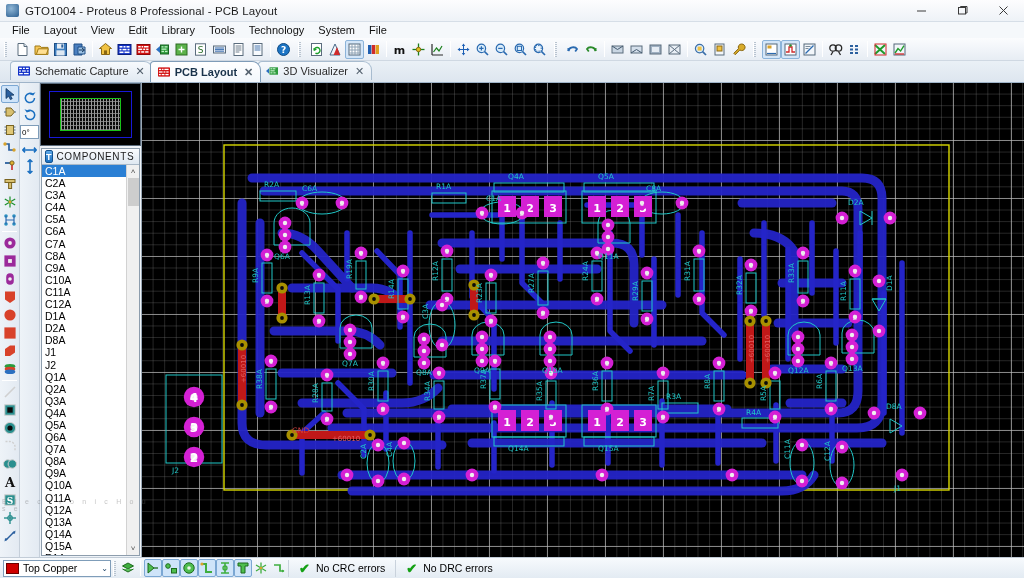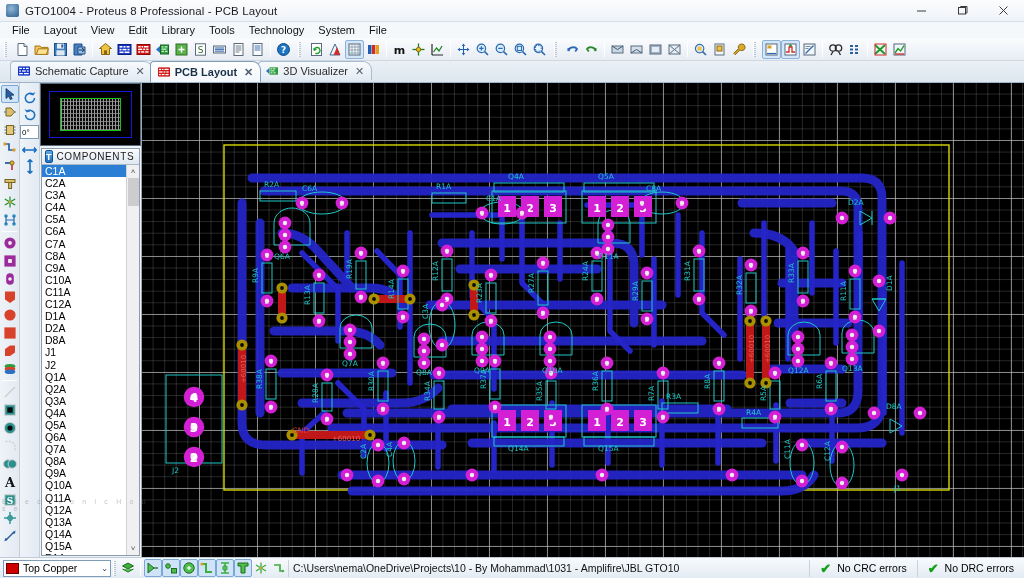--- a/index.html
+++ b/index.html
@@ -1360,21 +1360,20 @@
           <circle cx="7" cy="7" r="1.3" fill="#d8a22a"></circle>
         </svg>
       </div>
     <div class="sbtn">
       <svg width="14" height="14" viewBox="0 0 14 14">
           <path d="M2 4h6v6h4" fill="none" stroke="#3fae3f" stroke-width="1.7"></path>
           <path d="M10 8.5 12.5 10 10 11.5z" fill="#3fae3f"></path>
         </svg>
       </div>
 
-    <div class="pathbox">C:\Users\nema\OneDrive\Projects\10 - By Mohammad\1031 - Amplifire\JBL GTO10</div>
 
     <div class="errbox">
       <span class="check">✔</span>
       <span>No CRC errors</span>
     </div>
     <div class="errbox">
       <span class="check">✔</span>
       <span>No DRC errors</span>
     </div>
   </div>

